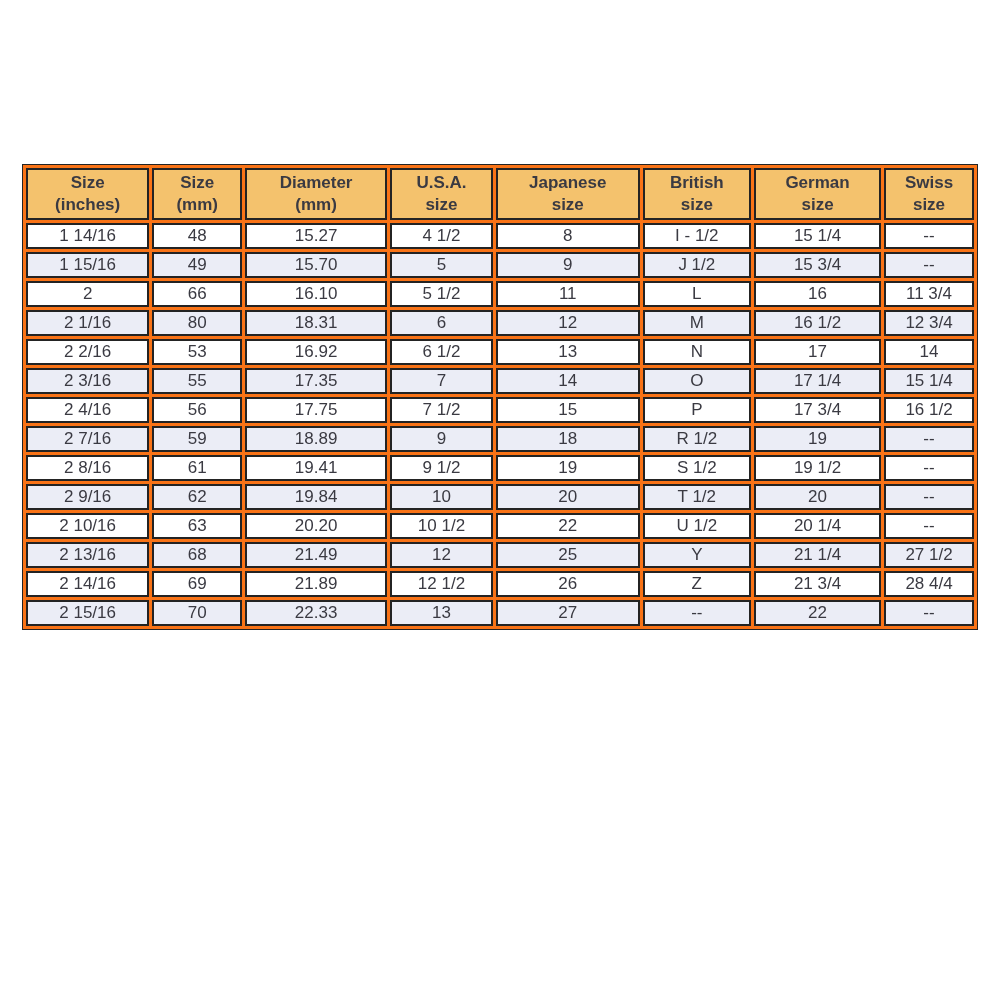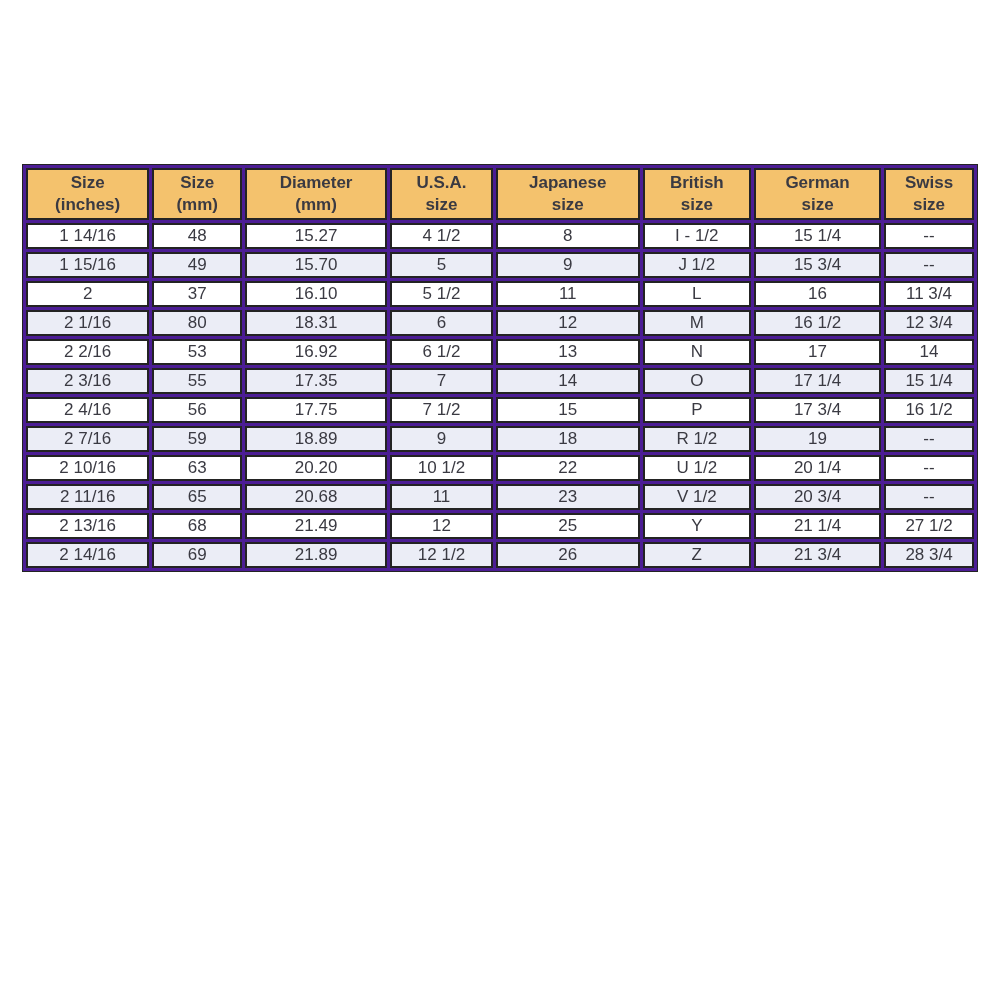--- a/index.html
+++ b/index.html
@@ -13,21 +13,21 @@
   html,body{margin:0;padding:0;}
   body{
     width:1000px;height:1000px;background:#ffffff;
     font-family:"Liberation Sans", sans-serif;
     color:var(--text);
   }
   .stage{position:relative;width:1000px;height:1000px;overflow:hidden;}
   table.ring-table{
     position:absolute;left:22px;top:164px;width:956px;
     border-collapse:separate;border-spacing:3px;
-    background:#4c1d95;border:1px solid var(--border);
+    background:#f97316;border:1px solid var(--border);
     table-layout:fixed;
   }
   th{
     background:var(--header-bg);
     border:2px solid var(--border);
     font-weight:bold;font-size:17px;line-height:1.3;
     white-space:pre-line;vertical-align:middle;text-align:center;
     height:52px;padding:2px 1px;color:var(--text);
   }
   td{
@@ -89,21 +89,21 @@
           <td>49</td>
           <td>15.70</td>
           <td>5</td>
           <td>9</td>
           <td>J 1/2</td>
           <td>15 3/4</td>
           <td>--</td>
         </tr>
         <tr>
           <td>2</td>
-          <td>37</td>
+          <td>66</td>
           <td>16.10</td>
           <td>5 1/2</td>
           <td>11</td>
           <td>L</td>
           <td>16</td>
           <td>11 3/4</td>
         </tr>
         <tr>
           <td>2 1/16</td>
           <td>80</td>
@@ -148,54 +148,74 @@
           <td>2 7/16</td>
           <td>59</td>
           <td>18.89</td>
           <td>9</td>
           <td>18</td>
           <td>R 1/2</td>
           <td>19</td>
           <td>--</td>
         </tr>
         <tr>
+          <td>2 8/16</td>
+          <td>61</td>
+          <td>19.41</td>
+          <td>9 1/2</td>
+          <td>19</td>
+          <td>S 1/2</td>
+          <td>19 1/2</td>
+          <td>--</td>
+        </tr>
+        <tr>
+          <td>2 9/16</td>
+          <td>62</td>
+          <td>19.84</td>
+          <td>10</td>
+          <td>20</td>
+          <td>T 1/2</td>
+          <td>20</td>
+          <td>--</td>
+        </tr>
+        <tr>
           <td>2 10/16</td>
           <td>63</td>
           <td>20.20</td>
           <td>10 1/2</td>
           <td>22</td>
           <td>U 1/2</td>
           <td>20 1/4</td>
-          <td>--</td>
-        </tr>
-        <tr>
-          <td>2 11/16</td>
-          <td>65</td>
-          <td>20.68</td>
-          <td>11</td>
-          <td>23</td>
-          <td>V 1/2</td>
-          <td>20 3/4</td>
           <td>--</td>
         </tr>
         <tr>
           <td>2 13/16</td>
           <td>68</td>
           <td>21.49</td>
           <td>12</td>
           <td>25</td>
           <td>Y</td>
           <td>21 1/4</td>
           <td>27 1/2</td>
         </tr>
         <tr>
           <td>2 14/16</td>
           <td>69</td>
           <td>21.89</td>
           <td>12 1/2</td>
           <td>26</td>
           <td>Z</td>
           <td>21 3/4</td>
-          <td>28 3/4</td>
+          <td>28 4/4</td>
+        </tr>
+        <tr>
+          <td>2 15/16</td>
+          <td>70</td>
+          <td>22.33</td>
+          <td>13</td>
+          <td>27</td>
+          <td>--</td>
+          <td>22</td>
+          <td>--</td>
         </tr>
       </tbody>
   </table>
 </div>
 
 </body></html>

